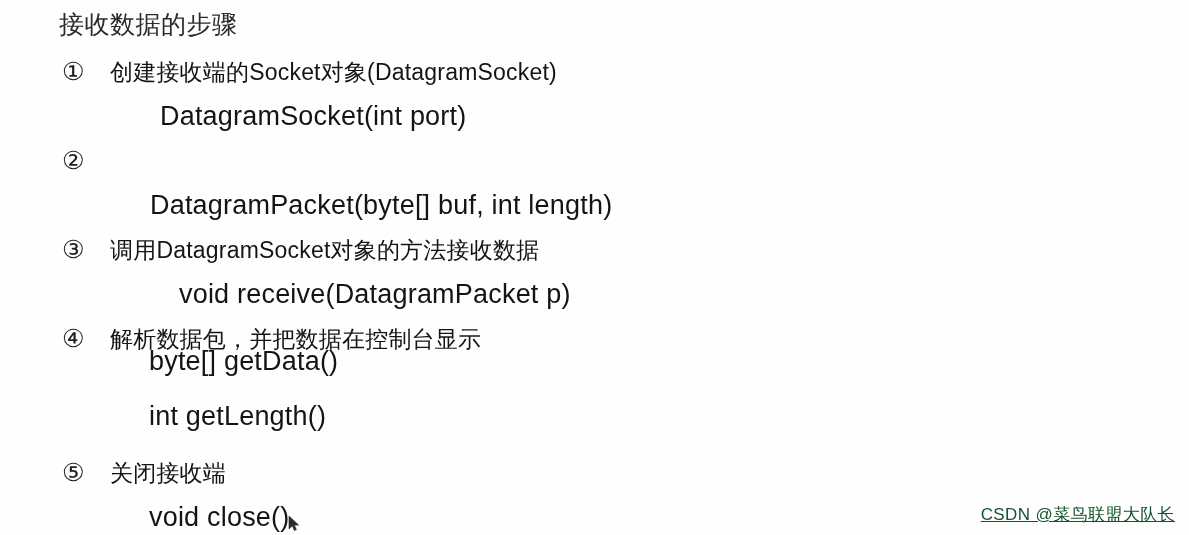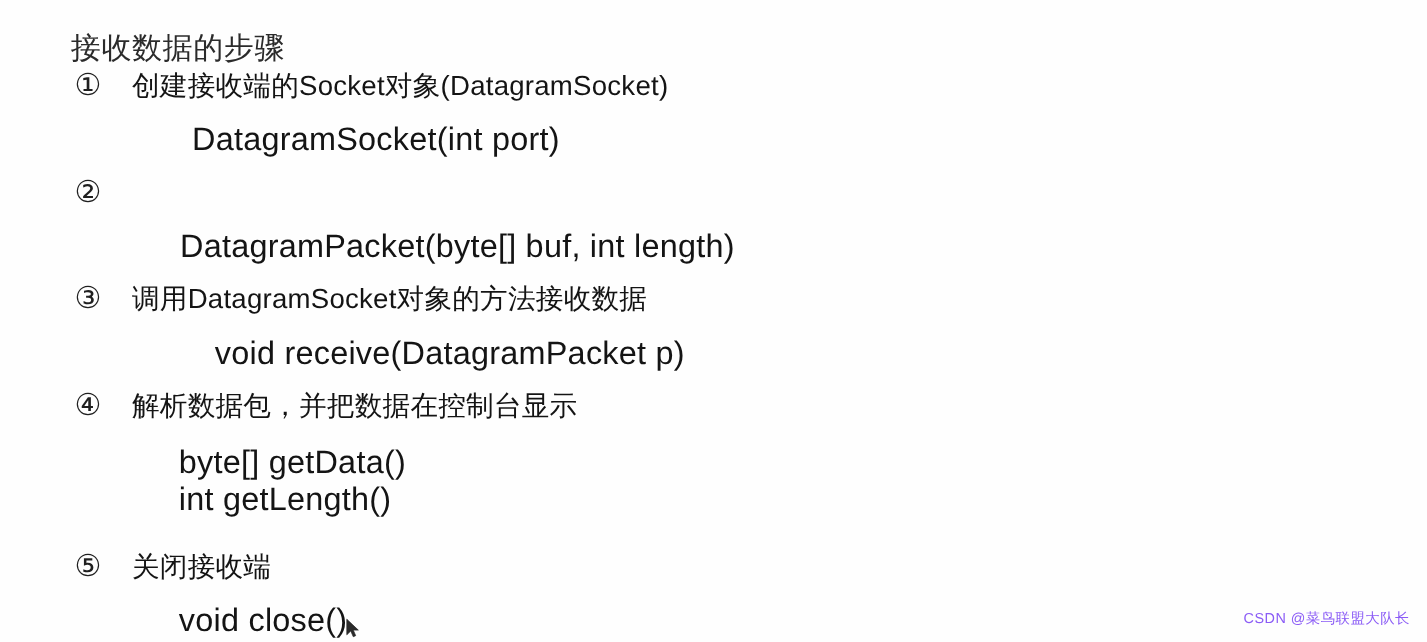--- a/index.html
+++ b/index.html
@@ -18,21 +18,21 @@
 
   #slide {
     position: absolute;
     inset: 0;
     background: #fefefe;
   }
 
   .title {
     position: absolute;
     left: 59px;
-    top: 22px;
+    top: 6px;
     font-size: 25px;
     line-height: 36px;
     letter-spacing: 0.5px;
     color: #2b2b2b;
     white-space: nowrap;
   }
 
   .steps {
     position: absolute;
     left: 0;
@@ -70,25 +70,26 @@
     font-size: 27px;
     line-height: 34px;
     color: #141414;
     letter-spacing: 0.2px;
   }
 
   .watermark {
     position: absolute;
     right: 14px;
     bottom: 9px;
-    font-size: 12px;
+    font-size: 17px;
     line-height: 22px;
-    color: #8b5cf6;
+    color: #14532d;
     white-space: nowrap;
     letter-spacing: 0.4px;
+    text-decoration: underline;
   }
 
   .cursor {
     position: absolute;
     left: 288px;
     top: 515px;
     width: 12px;
     height: 18px;
   }
 </style>
@@ -115,21 +116,21 @@
     <div class="step-row" style="top:232px;">
       <span class="marker">③</span>
       <span class="step-text">调用DatagramSocket对象的方法接收数据</span>
     </div>
     <div class="sub-row" style="left:148px; top:277px;margin-left:31px;">void receive(DatagramPacket p)</div>
 
     <div class="step-row" style="top:321px;">
       <span class="marker">④</span>
       <span class="step-text">解析数据包，并把数据在控制台显示</span>
     </div>
-    <div class="sub-row" style="left:149px; top:368px;">byte[] getData()</div>
+    <div class="sub-row" style="left:149px; top:344px;">byte[] getData()</div>
     <div class="sub-row" style="left:149px; top:399px;">int getLength()</div>
 
     <div class="step-row" style="top:455px;">
       <span class="marker">⑤</span>
       <span class="step-text">关闭接收端</span>
     </div>
     <div class="sub-row" style="left:149px; top:500px;">void close()</div>
 
   </div>
 

